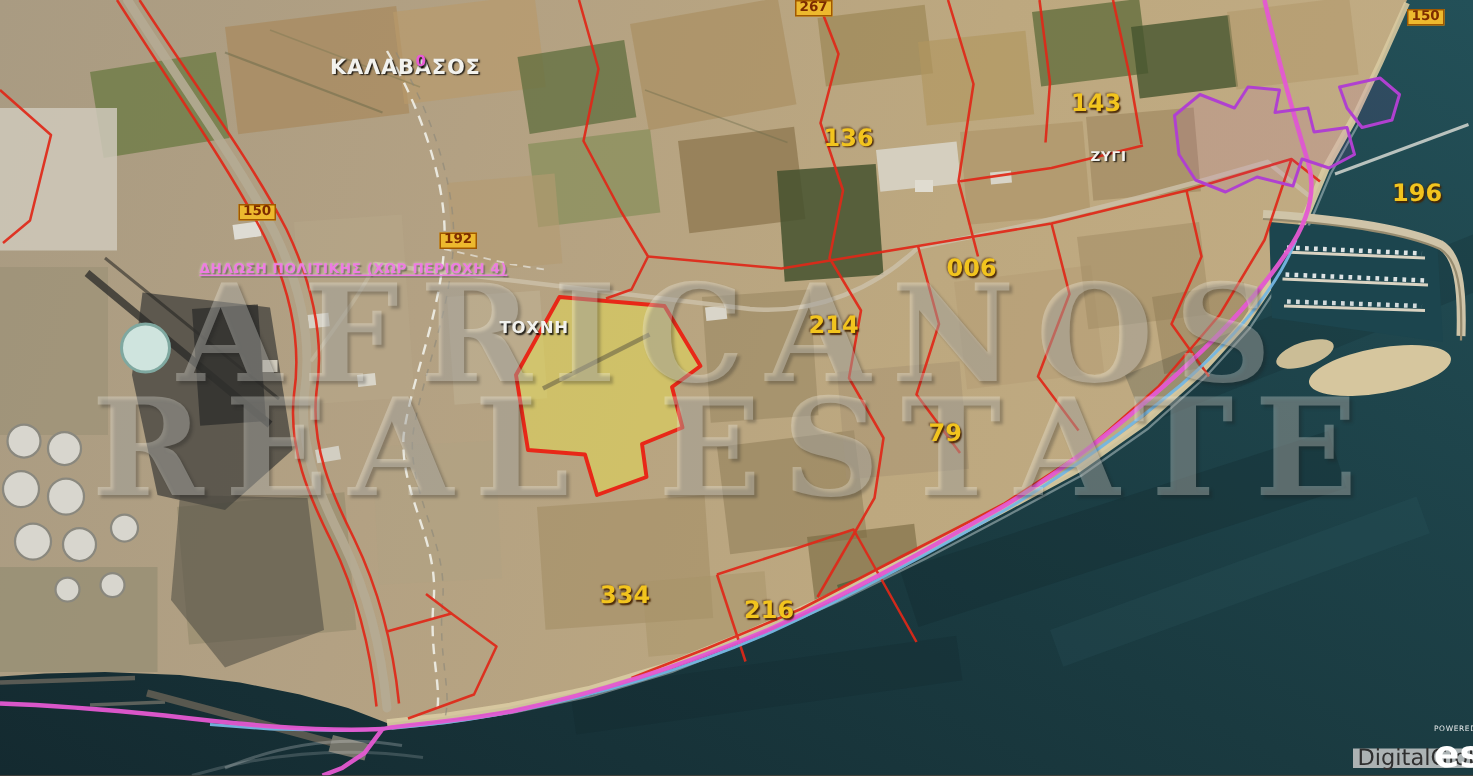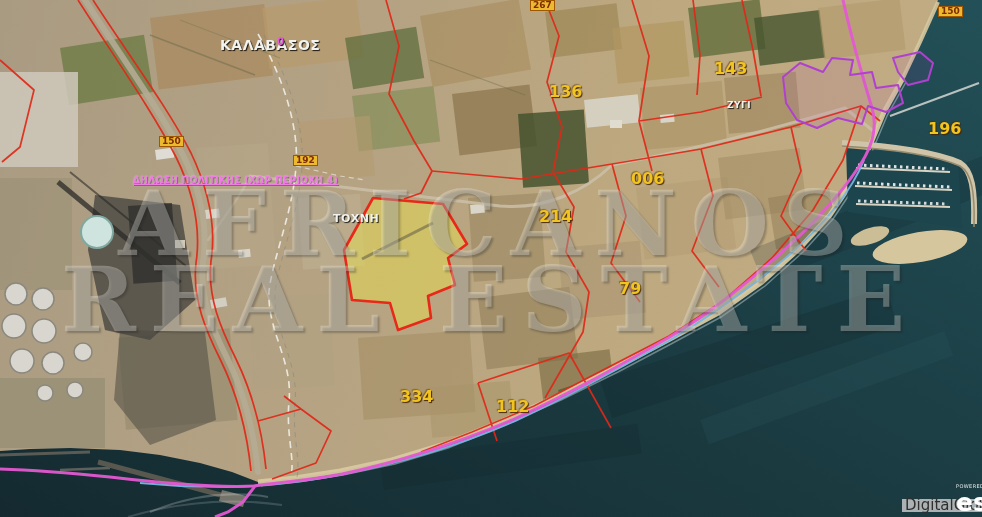--- a/index.html
+++ b/index.html
@@ -238,21 +238,21 @@
   <span class="plabel boxed" style="left:530px;top:0px">267</span>
   <span class="plabel boxed" style="left:938px;top:6px">150</span>
 
   <span class="plabel" style="left:549px;top:84px">136</span>
   <span class="plabel" style="left:714px;top:61px">143</span>
   <span class="plabel" style="left:631px;top:171px">006</span>
   <span class="plabel" style="left:539px;top:209px">214</span>
   <span class="plabel" style="left:928px;top:121px">196</span>
   <span class="plabel" style="left:619px;top:281px">79</span>
   <span class="plabel" style="left:400px;top:389px">334</span>
-  <span class="plabel" style="left:496px;top:399px">112</span>
+  <span class="plabel" style="left:496px;top:399px">216</span>
 
   <div class="dg-credit">DigitalGlobe</div>
   <div class="esri">
     <div class="pb">POWERED BY</div>
     <div class="logo">esri</div>
   </div>
 
 </div>
 
 </body></html>

